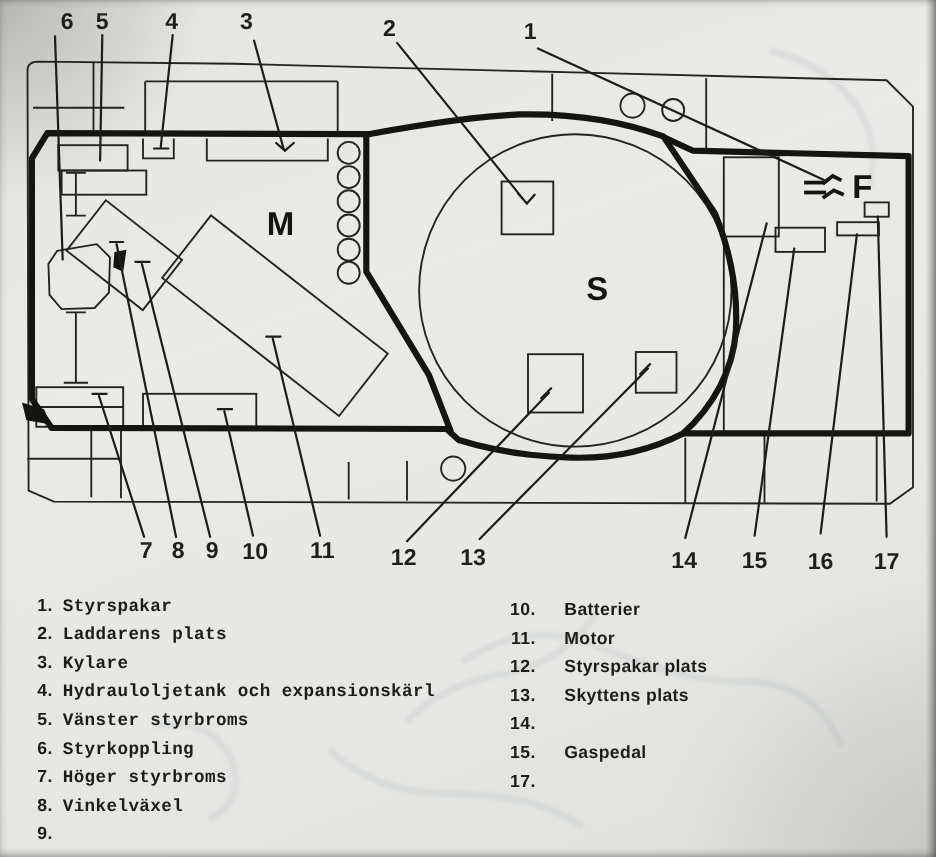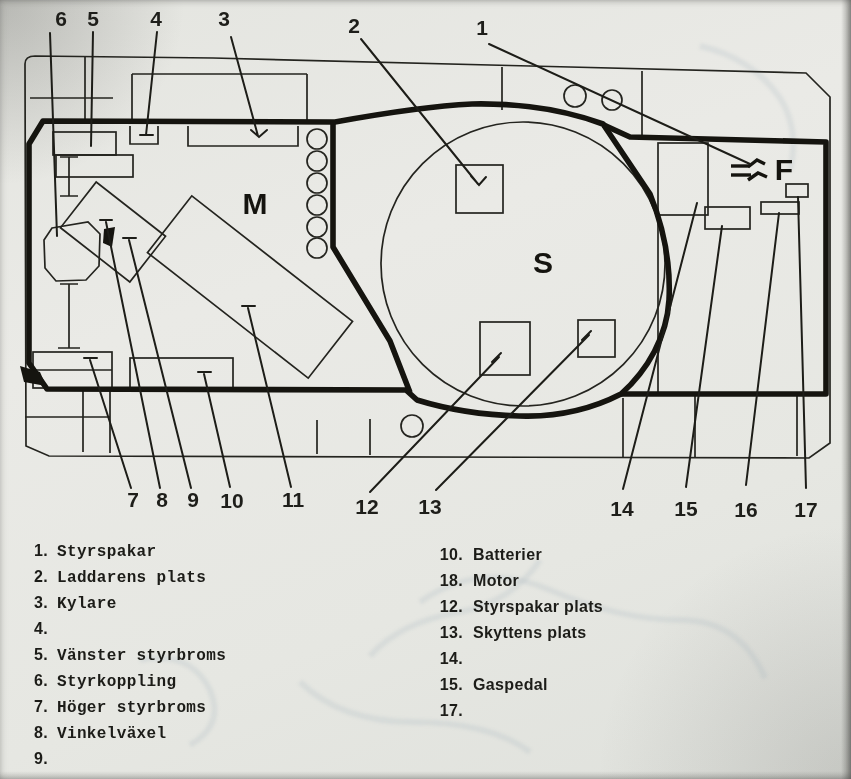--- a/index.html
+++ b/index.html
@@ -22,23 +22,23 @@
   .zletters text{font-family:"Liberation Sans",sans-serif;font-size:30px;font-weight:700;fill:#15140f;text-anchor:middle;}
   .fillink *{fill:#15140f;stroke:none;}
   .lever *{stroke:#15140f;stroke-width:3.4;fill:none;stroke-linejoin:miter;}
   .ghost *{stroke:#93a6b4;fill:none;stroke-width:6;opacity:.16;}
   .legend-col{position:absolute;color:#1c1c18;font-size:16px;font-weight:700;letter-spacing:.35px;}
   .legend-row{display:flex;align-items:baseline;height:26px;line-height:26px;white-space:nowrap;}
   .legend-row .n{display:inline-block;text-align:right;}
   .col-left{left:16px;top:538px;}
   .col-left .n{width:32px;}
   .col-left .t{margin-left:9px;font-family:Liberation Mono, monospace;}
-  .col-right{left:420px;top:542px;}
+  .col-right{left:444px;top:542px;}
   .col-right .n{width:43px;}
-  .col-right .t{margin-left:10px;}
+  .col-right .t{margin-left:26px;}
 </style>
 </head>
 <body>
 
 <div class="page">
 
   <svg width="851" height="779" viewBox="0 0 851 779">
 
     <g class="ghost" filter="url(#blur)">
       <path d="M700,46 q52,12 80,52 q20,32 10,72"></path>
@@ -178,20 +178,21 @@
     <div class="legend-row">
         <span class="n">2.</span>
         <span class="t">Laddarens plats</span>
       </div>
     <div class="legend-row">
         <span class="n">3.</span>
         <span class="t">Kylare</span>
       </div>
     <div class="legend-row">
         <span class="n">4.</span>
+        <span class="t">Hydrauloljetank och expansionskärl</span>
       </div>
     <div class="legend-row">
         <span class="n">5.</span>
         <span class="t">Vänster styrbroms</span>
       </div>
     <div class="legend-row">
         <span class="n">6.</span>
         <span class="t">Styrkoppling</span>
       </div>
     <div class="legend-row">
@@ -206,21 +207,21 @@
         <span class="n">9.</span>
       </div>
   </div>
 
   <div class="legend-col col-right">
     <div class="legend-row">
         <span class="n">10.</span>
         <span class="t">Batterier</span>
       </div>
     <div class="legend-row">
-        <span class="n">18.</span>
+        <span class="n">11.</span>
         <span class="t">Motor</span>
       </div>
     <div class="legend-row">
         <span class="n">12.</span>
         <span class="t">Styrspakar plats</span>
       </div>
     <div class="legend-row">
         <span class="n">13.</span>
         <span class="t">Skyttens plats</span>
       </div>

